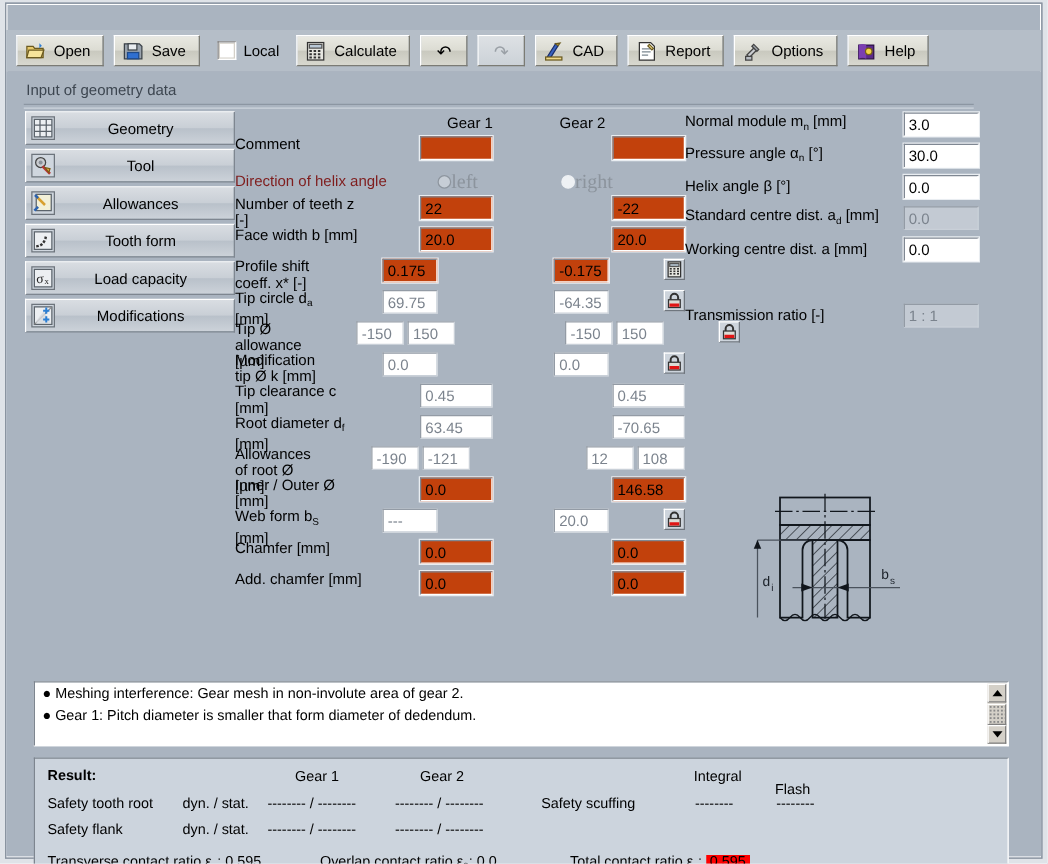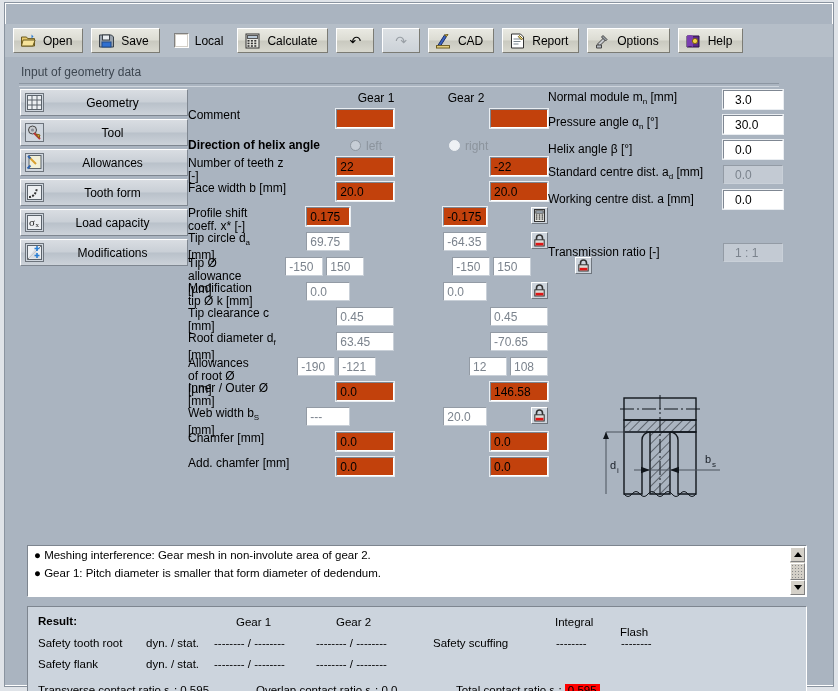--- a/index.html
+++ b/index.html
@@ -107,52 +107,52 @@
   .sbtn .slabel{flex:1;text-align:center;font-size:12px;color:#000;padding-right:6px;}
 
   
   .form{position:absolute;left:183px;top:30px;width:360px;font-size:12px;color:#000;}
   .hdr{display:flex;height:22px;align-items:center;}
   .hdr .h-sp{width:148px;}
   .hdr .h-c{width:80px;text-align:center;font-size:12px;}
   .hdr .h-g{width:10px;}
   .row{display:flex;align-items:flex-start;height:25px;gap:44px;}
   .lab{width:148px;font-size:12px;color:#000;line-height:13px;}
-  .lab.dim{color:#000000;font-weight:bold;}
+  .lab.dim{color:#7f1d1d;}
   .fld{
     width:79px;height:19px;background:#c2410c;
     border:1px solid;border-color:#7f8792 #ffffff #ffffff #7f8792;
     box-shadow:0 0 0 1px #e9edf1;
     font-size:12px;line-height:19px;padding:0 3px;
     box-sizing:border-box;color:#000;white-space:nowrap;overflow:hidden;cursor:text;
   }
   .fld.ro{background:#ffffff;color:#7b838d;box-shadow:none;border-color:#939ba5 #c9d0d8 #c9d0d8 #939ba5;}
   .gap{width:11px;}
   .half{width:38px;}
   .halfgap{width:3px;}
   .pair{display:flex;}
   .lockwrap{width:34px;display:flex;justify-content:flex-end;align-items:center;}
   .lock{
     width:17px;height:17px;background:#cdd4dc;
     border:1px solid;border-color:#ffffff #6f767e #6f767e #ffffff;
     position:relative;cursor:pointer;box-sizing:border-box;
   }
   .radio-row{display:flex;align-items:center;height:23px;}
-  .radio-cell{width:80px;display:flex;align-items:center;gap:5px;color:#8c949d;font-size:12px;}
+  .radio-cell{width:80px;display:flex;align-items:center;color:#8c949d;font-size:16px;font-family:Liberation Serif, serif;}
   .rb{width:11px;height:11px;border-radius:50%;border:1px solid #8e969f;background:#c0c8d1;box-sizing:border-box;}
   .rb.on{background:#eef1f4;border-color:#eef1f4;}
   .rb.off{background:#c7ced6;}
   sub{font-size:8px;vertical-align:-3px;}
 
   
   .rightcol{position:absolute;left:543px;top:30px;width:240px;font-size:12px;}
   .rrow{display:flex;align-items:center;height:25px;}
   .rlab{width:175px;line-height:13px;}
   .rfld{width:60px;height:19px;background:#fff;border:1px solid;border-color:#7f8792 #ffffff #ffffff #7f8792;
-        box-shadow:0 0 0 1px #e9edf1;font-size:12px;line-height:19px;padding:0 11px;box-sizing:border-box;cursor:text;}
+        box-shadow:0 0 0 1px #e9edf1;font-size:12px;line-height:19px;padding:0 3px;box-sizing:border-box;cursor:text;}
   .rfld.ro{background:#c3cad3;color:#7b838d;box-shadow:none;border-color:#939ba5 #c9d0d8 #c9d0d8 #939ba5;}
 
   
   .drawing{position:absolute;left:583px;top:330px;width:200px;height:150px;}
 
   
   .msgbox{
     position:absolute;left:22px;top:488px;width:780px;height:52px;
     background:#fff;border:1px solid;border-color:#7d858f #ffffff #ffffff #7d858f;
     box-sizing:border-box;
@@ -494,21 +494,21 @@
       </div>
 
       <div class="row">
         <span class="lab">Inner / Outer Ø [mm]</span>
         <span class="fld">0.0</span>
         <span class="gap"></span>
         <span class="fld">146.58</span>
       </div>
 
       <div class="row">
-        <span class="lab"><span>Web width b</span><sub>S</sub><span> [mm]</span></span>
+        <span class="lab"><span>Web form b</span><sub>S</sub><span> [mm]</span></span>
         <span class="fld ro">---</span>
         <span class="gap"></span>
         <span class="fld ro">20.0</span>
         <span class="lockwrap">
           <span class="lock">
             <svg width="15" height="15" viewBox="0 0 15 15">
                 <path d="M4.5 7V5a3 3 0 0 1 6 0v2" fill="none" stroke="#333" stroke-width="1.6"></path>
                 <rect x="2.8" y="6.8" width="9.4" height="6.2" fill="#dcdcd6" stroke="#333"></rect>
                 <rect x="3.6" y="9.8" width="7.8" height="2.6" fill="#e01515"></rect>
               </svg>

